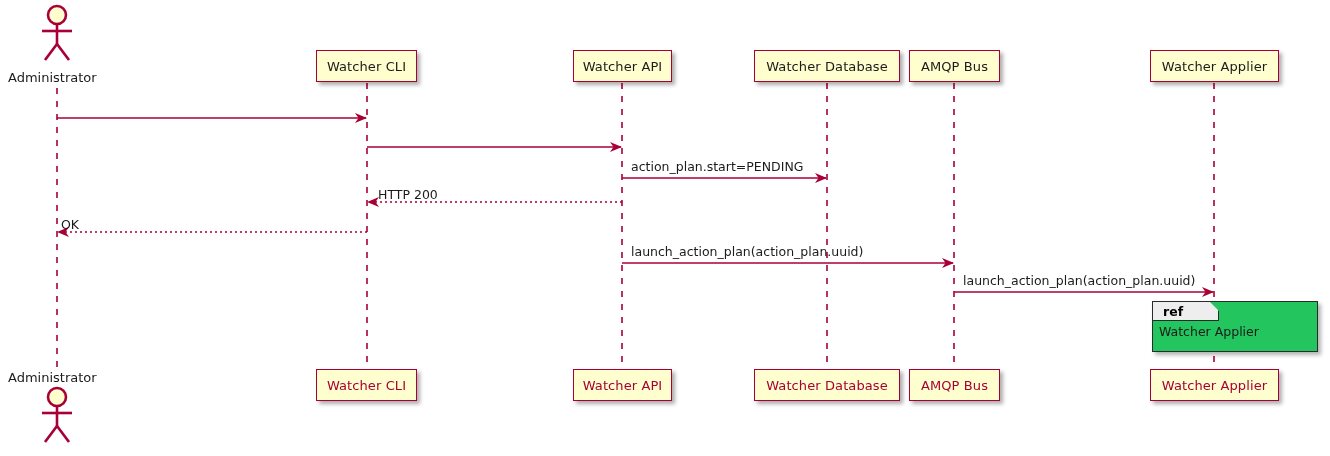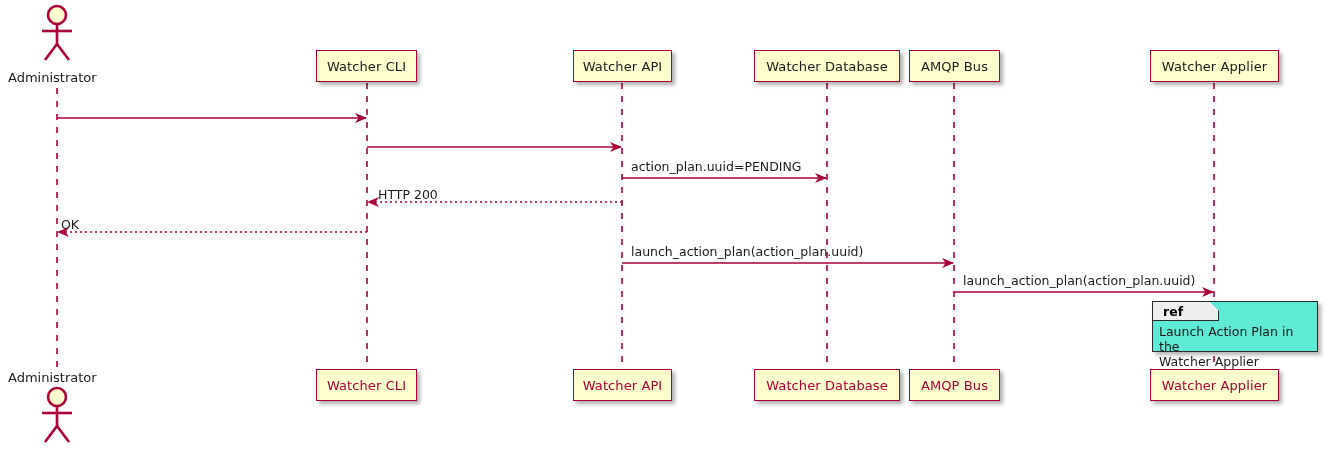--- a/index.html
+++ b/index.html
@@ -56,21 +56,21 @@
     font-size: 12.5px;
     color: #1B1B1B;
     white-space: nowrap;
     line-height: 1;
   }
 
   
   .ref-box {
     position: absolute;
     box-sizing: border-box;
-    background: #5eead4;
+    background: #22c55e;
     border: 1.5px solid #2B2B2B;
     box-shadow: 3px 3px 4px rgba(0,0,0,0.30);
   }
   .ref-tab {
     position: absolute;
     left: 0;
     top: 0;
     height: 19px;
     box-sizing: border-box;
     background: #EEEEEE;
@@ -173,29 +173,28 @@
   <div class="participant bot" style="left:909px; top:369px; width:91px; height:32px;">
     <span>AMQP Bus</span>
   </div>
   <div class="participant bot" style="left:1150px; top:369px; width:129px; height:32px;">
     <span>Watcher Applier</span>
   </div>
 
   <div class="actor-label" style="left:8px; top:70px;">Administrator</div>
   <div class="actor-label" style="left:8px; top:370px;">Administrator</div>
 
-  <div class="msg-label" style="left:631px; top:161px;">action_plan.uuid=PENDING</div>
+  <div class="msg-label" style="left:631px; top:161px;">action_plan.start=PENDING</div>
   <div class="msg-label" style="left:378px; top:189px;">HTTP 200</div>
   <div class="msg-label" style="left:61px;  top:219px;">OK</div>
   <div class="msg-label" style="left:631px; top:246px;">launch_action_plan(action_plan.uuid)</div>
   <div class="msg-label" style="left:963px; top:275px;">launch_action_plan(action_plan.uuid)</div>
 
   <div class="ref-box" style="left:1152px; top:301px; width:166px; height:51px;">
     <div class="ref-tab" style="width:66px;">
       <span>ref</span>
     </div>
     <div class="ref-body">
-      <div>Launch Action Plan in the</div>
       <div>Watcher Applier</div>
     </div>
   </div>
 
 </div>
 
 </body></html>

